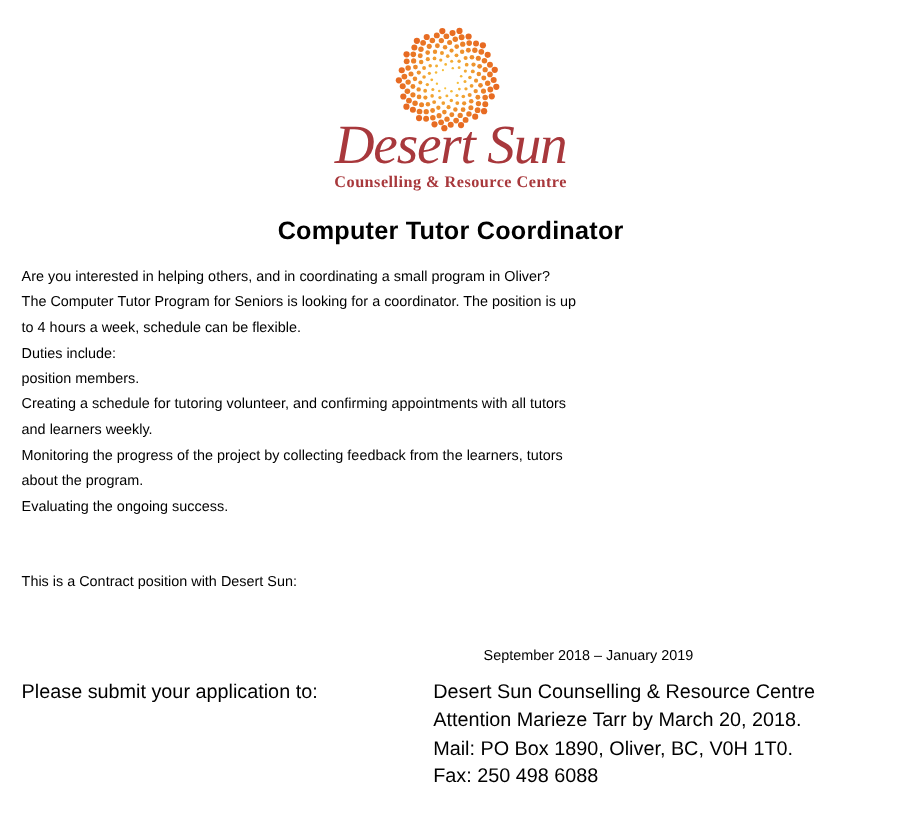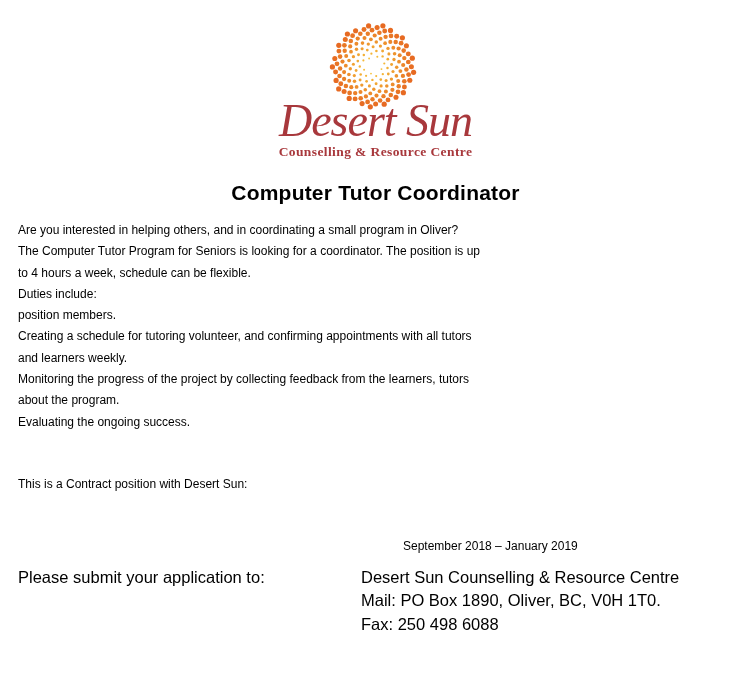--- a/index.html
+++ b/index.html
@@ -278,18 +278,19 @@
     </div>
     <div class="tabline">
       <span class="tab-col">September 2018 – January 2019</span>
     </div>
   </div>
 
   <div class="footer">
     <div class="submit-label">Please submit your application to:</div>
     <div class="contact-block">
         <div class="line">Desert Sun Counselling &amp; Resource Centre</div>
+        <div class="line">Attention Marieze Tarr by March 20, 2018.</div>
         <div class="line">Mail: PO Box 1890, Oliver, BC, V0H 1T0.</div>
         <div class="line">Fax: 250 498 6088</div>
       </div>
   </div>
 
 </div>
 
 </body></html>

